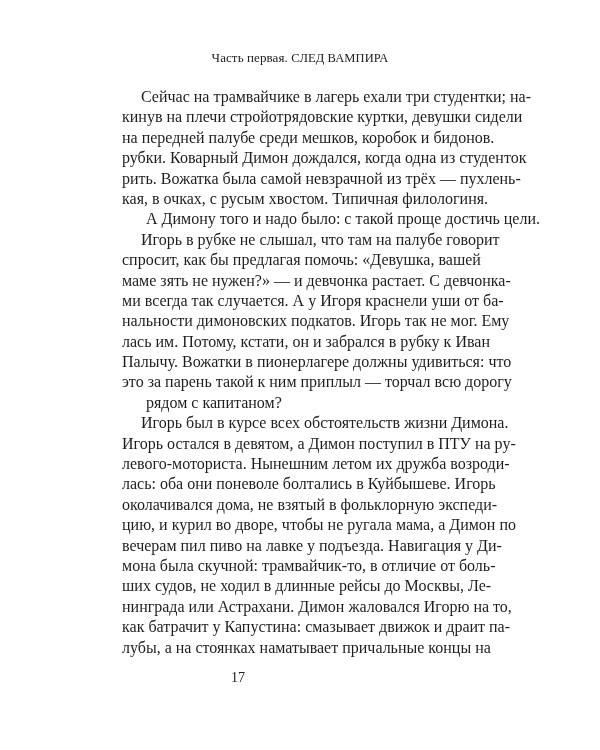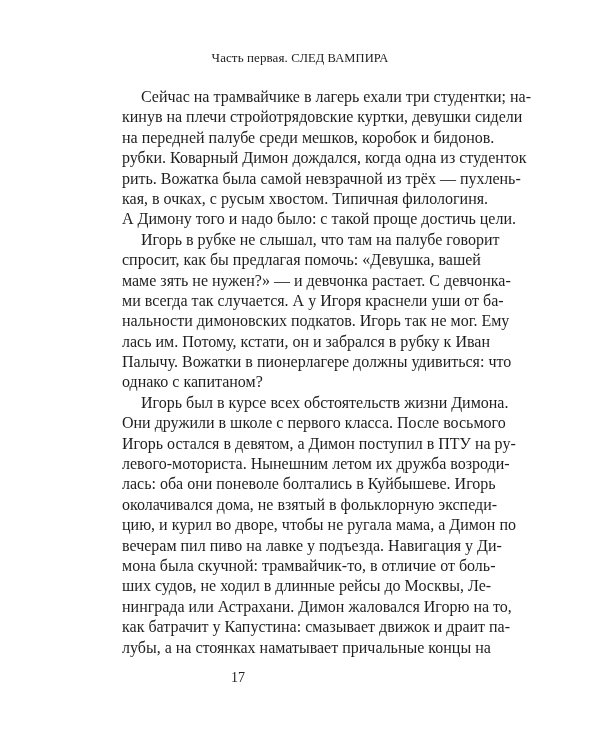--- a/index.html
+++ b/index.html
@@ -49,20 +49,21 @@
       white-space: nowrap;
       text-align: justify;
       text-align-last: justify;
       overflow: visible;
     }
     .line.indent {
       padding-left: 19px;
     }
     .line.last {
       text-align-last: left;
+      margin-left: 24px;
     }
     .page-number {
       position: absolute;
       top: 670px;
       left: 0;
       width: 476px;
       text-align: center;
       font-size: 14px;
       color: #222;
     }
@@ -90,26 +91,26 @@
     </div>
 
     <div>
       <span class="line indent">Игорь в рубке не слышал, что там на палубе говорит</span>
       <span class="line">спросит, как бы предлагая помочь: «Девушка, вашей</span>
       <span class="line">маме зять не нужен?» — и девчонка растает. С девчонка-</span>
       <span class="line">ми всегда так случается. А у Игоря краснели уши от ба-</span>
       <span class="line">нальности димоновских подкатов. Игорь так не мог. Ему</span>
       <span class="line">лась им. Потому, кстати, он и забрался в рубку к Иван</span>
       <span class="line">Палычу. Вожатки в пионерлагере должны удивиться: что</span>
-      <span class="line last">однако с капитаном?</span>
+      <span class="line">это за парень такой к ним приплыл — торчал всю дорогу</span>
+      <span class="line last">рядом с капитаном?</span>
     </div>
 
     <div>
       <span class="line indent">Игорь был в курсе всех обстоятельств жизни Димона.</span>
-      <span class="line">Они дружили в школе с первого класса. После восьмого</span>
       <span class="line">Игорь остался в девятом, а Димон поступил в ПТУ на ру-</span>
       <span class="line">левого-моториста. Нынешним летом их дружба возроди-</span>
       <span class="line">лась: оба они поневоле болтались в Куйбышеве. Игорь</span>
       <span class="line">околачивался дома, не взятый в фольклорную экспеди-</span>
       <span class="line">цию, и курил во дворе, чтобы не ругала мама, а Димон по</span>
       <span class="line">вечерам пил пиво на лавке у подъезда. Навигация у Ди-</span>
       <span class="line">мона была скучной: трамвайчик-то, в отличие от боль-</span>
       <span class="line">ших судов, не ходил в длинные рейсы до Москвы, Ле-</span>
       <span class="line">нинграда или Астрахани. Димон жаловался Игорю на то,</span>
       <span class="line">как батрачит у Капустина: смазывает движок и драит па-</span>

